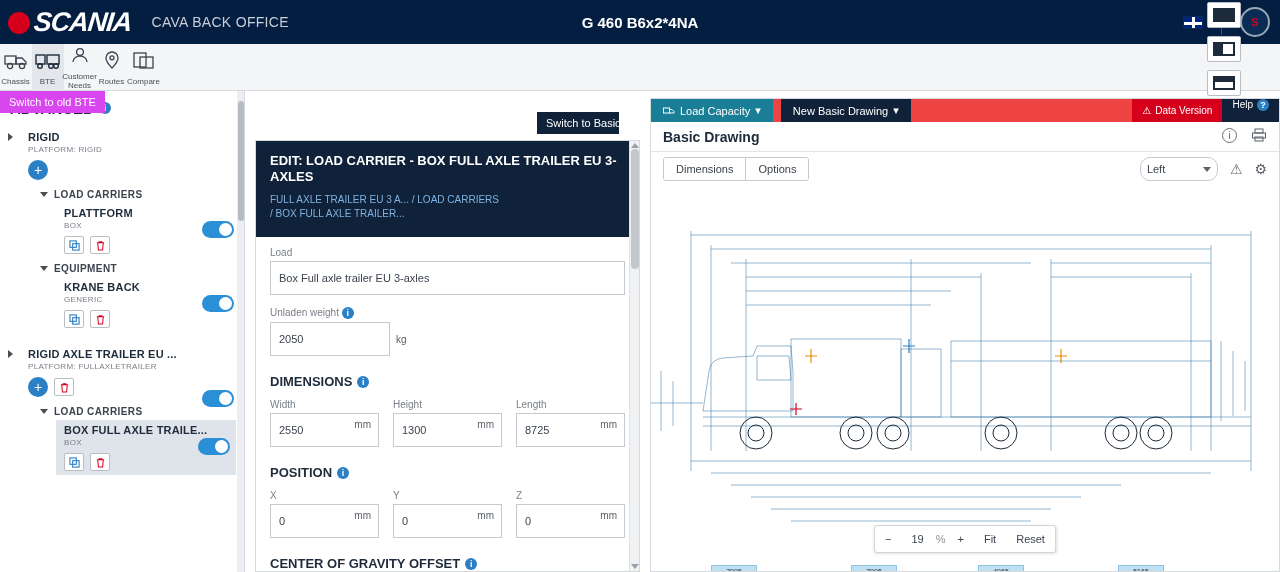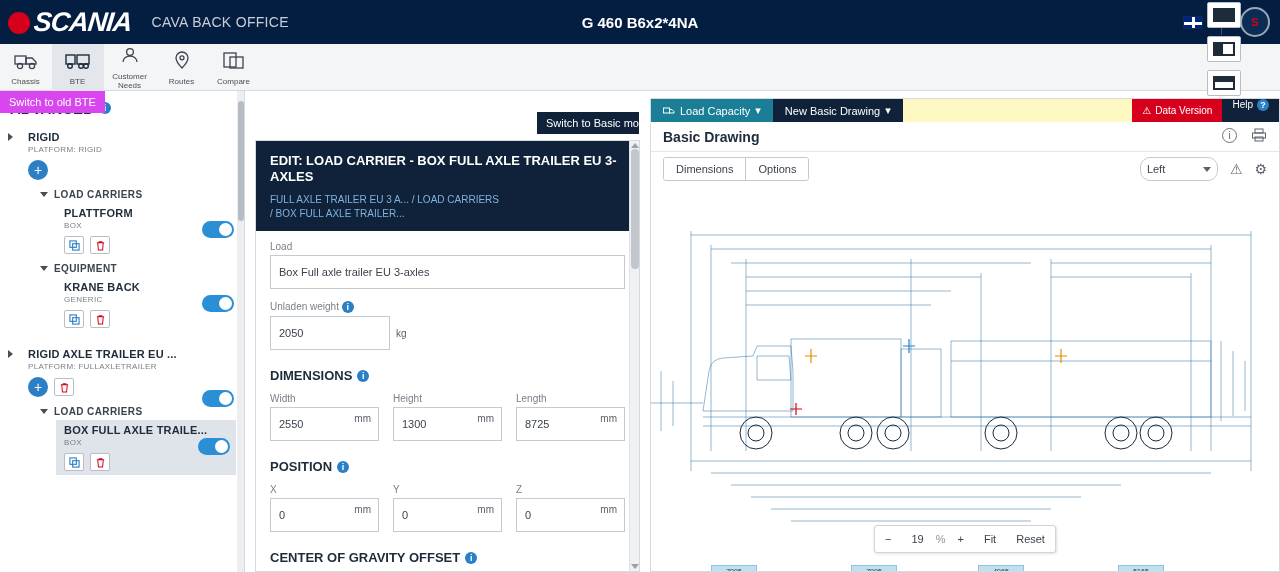--- a/index.html
+++ b/index.html
@@ -60,21 +60,21 @@
     font-size: 11px; color: #d6001c; font-weight: bold;
   }
 
   
   .toolbar {
     position: absolute; top: 44px; left: 0; width: 1280px; height: 47px;
     background: #f4f5f7; border-bottom: 1px solid #d6d9de;
     display: flex; align-items: center;
   }
   .tool-item {
-    width: 52px; height: 47px; display: flex; flex-direction: column;
+    width: 32px; height: 47px; display: flex; flex-direction: column;
     align-items: center; justify-content: center; gap: 6px;
     font-size: 8px; color: #4a4f57; cursor: pointer;
     border-right: 1px solid transparent;
   }
   .tool-item.active { background: #e3e6ea; }
   .tool-icon { width: 26px; height: 22px; display: block; }
   .tool-label { font-size: 8px; line-height: 9px; text-align: center; }
   .toolbar-right {
     margin-left: auto; display: flex; align-items: center; gap: 8px;
     padding-right: 8px;
@@ -103,21 +103,21 @@
     border-left: 1px solid #2c8b4c; padding: 0 8px; height: 28px;
     display: flex; align-items: center; font-size: 9px;
   }
 
   
   .tooltip-dark {
     position: absolute; background: #0f2239; color: #fff;
     font-size: 11px; padding: 5px 9px; z-index: 60; white-space: nowrap;
   }
   #switch-old { top: 91px; left: 0; background: #d946ef; }
-  #switch-basic { top: 112px; left: 537px; width: 102px; }
+  #switch-basic { top: 112px; left: 537px; width: 82px; }
 
   
   .left-panel {
     position: absolute; top: 91px; left: 0; width: 245px; bottom: 0;
     background: #ffffff; border-right: 1px solid #d6d9de; overflow: hidden;
   }
   .advanced-row {
     height: 34px; display: flex; align-items: center; padding-left: 10px;
     font-size: 15px; font-weight: bold; color: #1d2b3a; gap: 5px;
   }
@@ -174,21 +174,21 @@
   .panel-scroll .thumb {
     position: absolute; top: 10px; left: 1px; width: 6px; height: 120px;
     background: #b6bcc4; border-radius: 3px;
   }
 
   
   .edit-panel {
     position: absolute; top: 140px; left: 255px; width: 385px; bottom: 0;
     background: #fff; border: 1px solid #d6d9de; overflow: hidden;
   }
-  .edit-header { background: #0f2239; color: #fff; padding: 12px 14px 10px 14px; }
+  .edit-header { background: #0f2239; color: #fff; padding: 12px 14px 16px 14px; }
   .edit-title { font-size: 13px; font-weight: bold; line-height: 16px; }
   .edit-breadcrumb { font-size: 10px; color: #7fb2e0; margin-top: 8px; line-height: 14px; }
   .edit-body { padding: 10px 14px; font-size: 11px; }
   .field-label { font-size: 10px; color: #7a8089; margin-bottom: 3px; display: block; }
   .field-input {
     width: 100%; height: 28px; border: 1px solid #c6cad0; background: #fff;
     font-size: 11px; color: #3b434e; padding: 16px 8px; margin-bottom: 12px;
     font-family: "Liberation Sans", sans-serif;
   }
   .sec-title {
@@ -217,21 +217,21 @@
     position: absolute; left: 1px; width: 0; height: 0;
   }
   .arr-up { top: 2px; border-bottom: 5px solid #9aa1aa; border-left: 4px solid transparent; border-right: 4px solid transparent; }
   .arr-dn { bottom: 2px; border-top: 5px solid #9aa1aa; border-left: 4px solid transparent; border-right: 4px solid transparent; }
 
   
   .right-panel {
     position: absolute; top: 98px; left: 650px; right: 0; bottom: 0;
     background: #fff; border: 1px solid #d6d9de;
   }
-  .rp-tabs { height: 23px; display: flex; align-items: stretch; background: #fef9c3; }
+  .rp-tabs { height: 23px; display: flex; align-items: stretch; background: #ef4444; gap: 8px; }
   .rp-tab {
     display: flex; align-items: center; gap: 5px; padding: 0 12px;
     font-size: 11px; color: #fff; cursor: pointer;
   }
   .rp-tab.t1 { background: #1a7f96; }
   .rp-tab.t2 { background: #0f2239; }
   .rp-right { margin-left: auto; display: flex; align-items: stretch; }
   .badge-data {
     background: #d6001c; color: #fff; font-size: 10px; padding: 0 10px;
     display: flex; align-items: center; gap: 4px; cursor: pointer;

